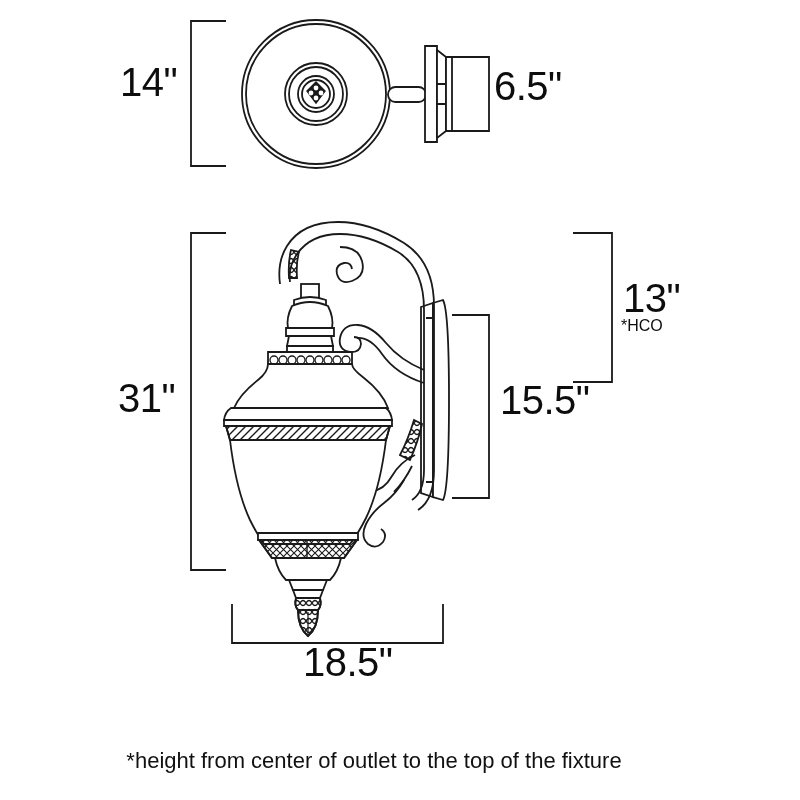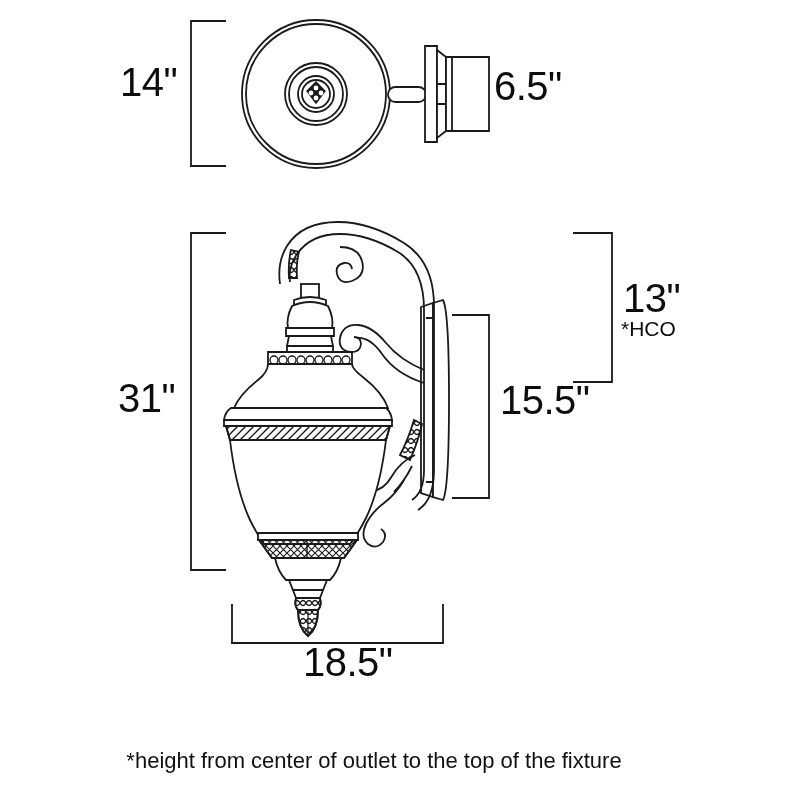--- a/index.html
+++ b/index.html
@@ -32,21 +32,21 @@
     color: #0d0d0d;
     white-space: nowrap;
     line-height: 1;
     letter-spacing: -0.5px;
   }
   .dim-14   { left: 120px; top: 62px;  font-size: 40px; }
   .dim-65   { left: 494px; top: 66px;  font-size: 40px; }
   .dim-31   { left: 118px; top: 378px; font-size: 40px; }
   .dim-155  { left: 500px; top: 380px; font-size: 40px; }
   .dim-13   { left: 623px; top: 278px; font-size: 40px; }
-  .dim-hco  { left: 621px; top: 318px; font-size: 21px; letter-spacing: 0px;}
+  .dim-hco  { left: 621px; top: 318px; font-size: 16px; letter-spacing: 0px;}
   .dim-185  { left: 303px; top: 642px; font-size: 40px; }
   .footnote {
     position: absolute;
     left: 0;
     top: 748px;
     width: 748px;
     text-align: center;
     font-size: 22px;
     color: #111111;
     letter-spacing: 0px;

